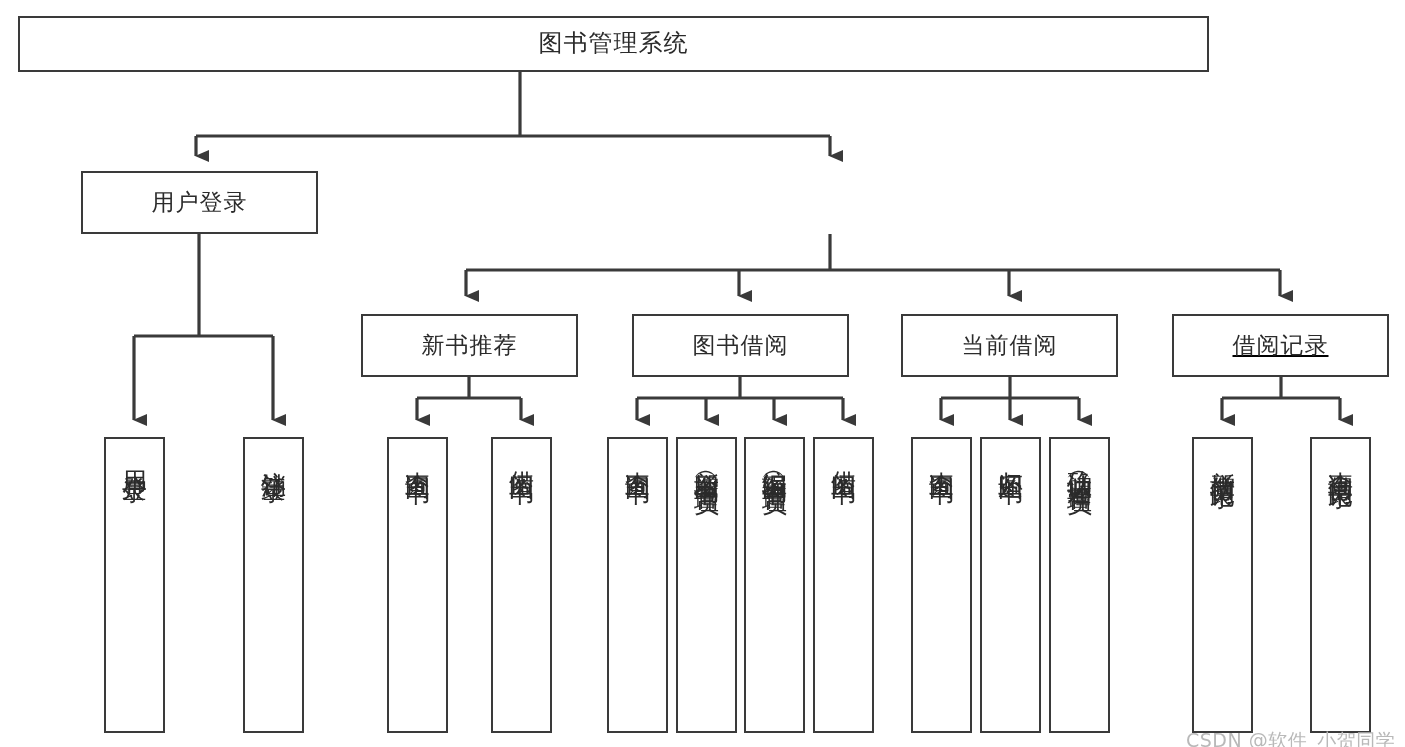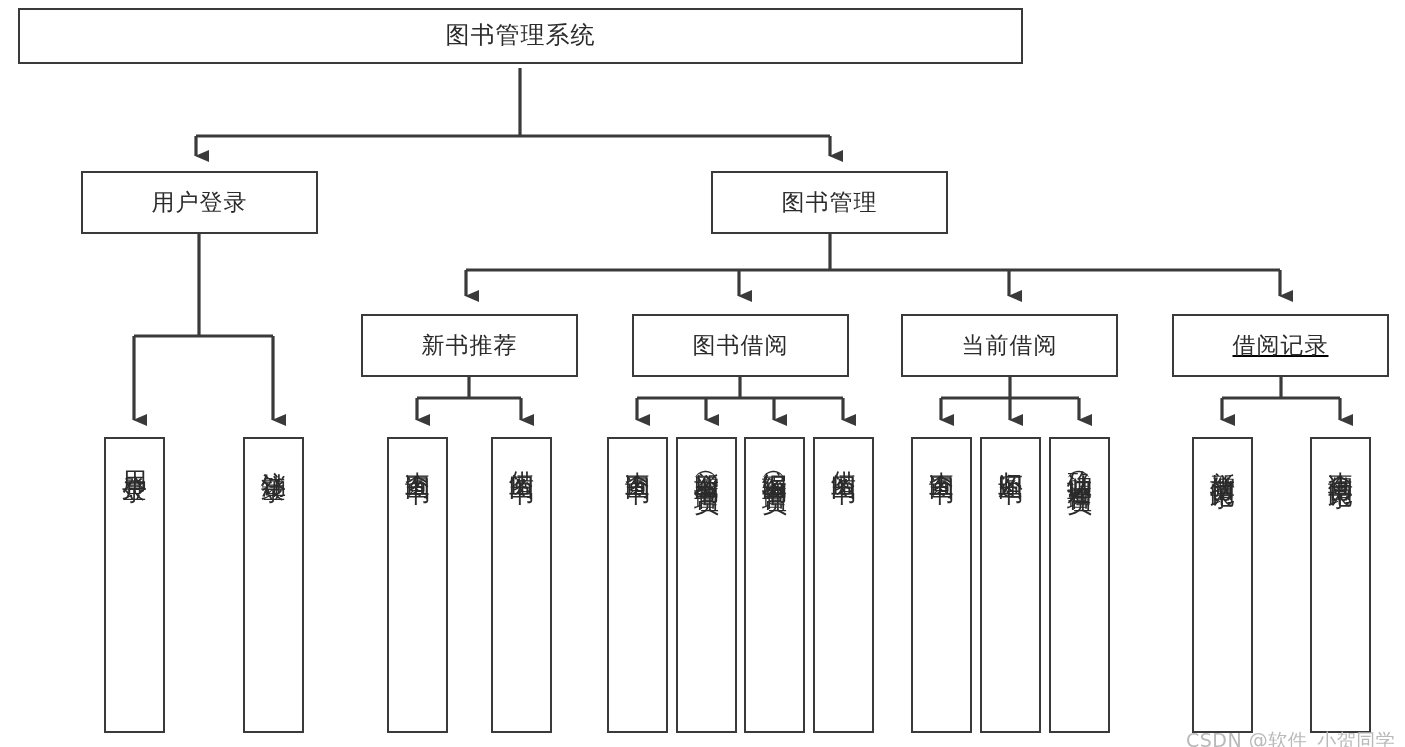--- a/index.html
+++ b/index.html
@@ -124,30 +124,27 @@
       <path d="M 1010 398 L 1010 420" marker-end="url(#arrow)"></path>
       <path d="M 1079 398 L 1079 420" marker-end="url(#arrow)"></path>
 
       <path d="M 1281 377 L 1281 398"></path>
       <path d="M 1222 398 L 1340 398"></path>
       <path d="M 1222 398 L 1222 420" marker-end="url(#arrow)"></path>
       <path d="M 1340 398 L 1340 420" marker-end="url(#arrow)"></path>
     </g>
   </svg>
 
-  <div class="node root h" style="left:18px; top:8px; width:1005px; height:56px;">
+  <div class="node root h" style="left:18px; top:16px; width:1191px; height:56px;">
     <span class="node-label">图书管理系统</span>
   </div>
 
   <div class="node h" style="left:81px; top:171px; width:237px; height:63px;">
     <span class="node-label">用户登录</span>
   </div>
-  <div class="node h" style="left:711px; top:171px; width:237px; height:63px;">
-    <span class="node-label">图书管理</span>
-  </div>
 
   <div class="node h" style="left:361px; top:314px; width:217px; height:63px;justify-content:center;">
     <span class="node-label">新书推荐</span>
   </div>
   <div class="node h" style="left:901px; top:314px; width:217px; height:63px;">
     <span class="node-label">当前借阅</span>
   </div>
   <div class="node h" style="left:632px; top:314px; width:217px; height:63px;">
     <span class="node-label">图书借阅</span>
   </div>

